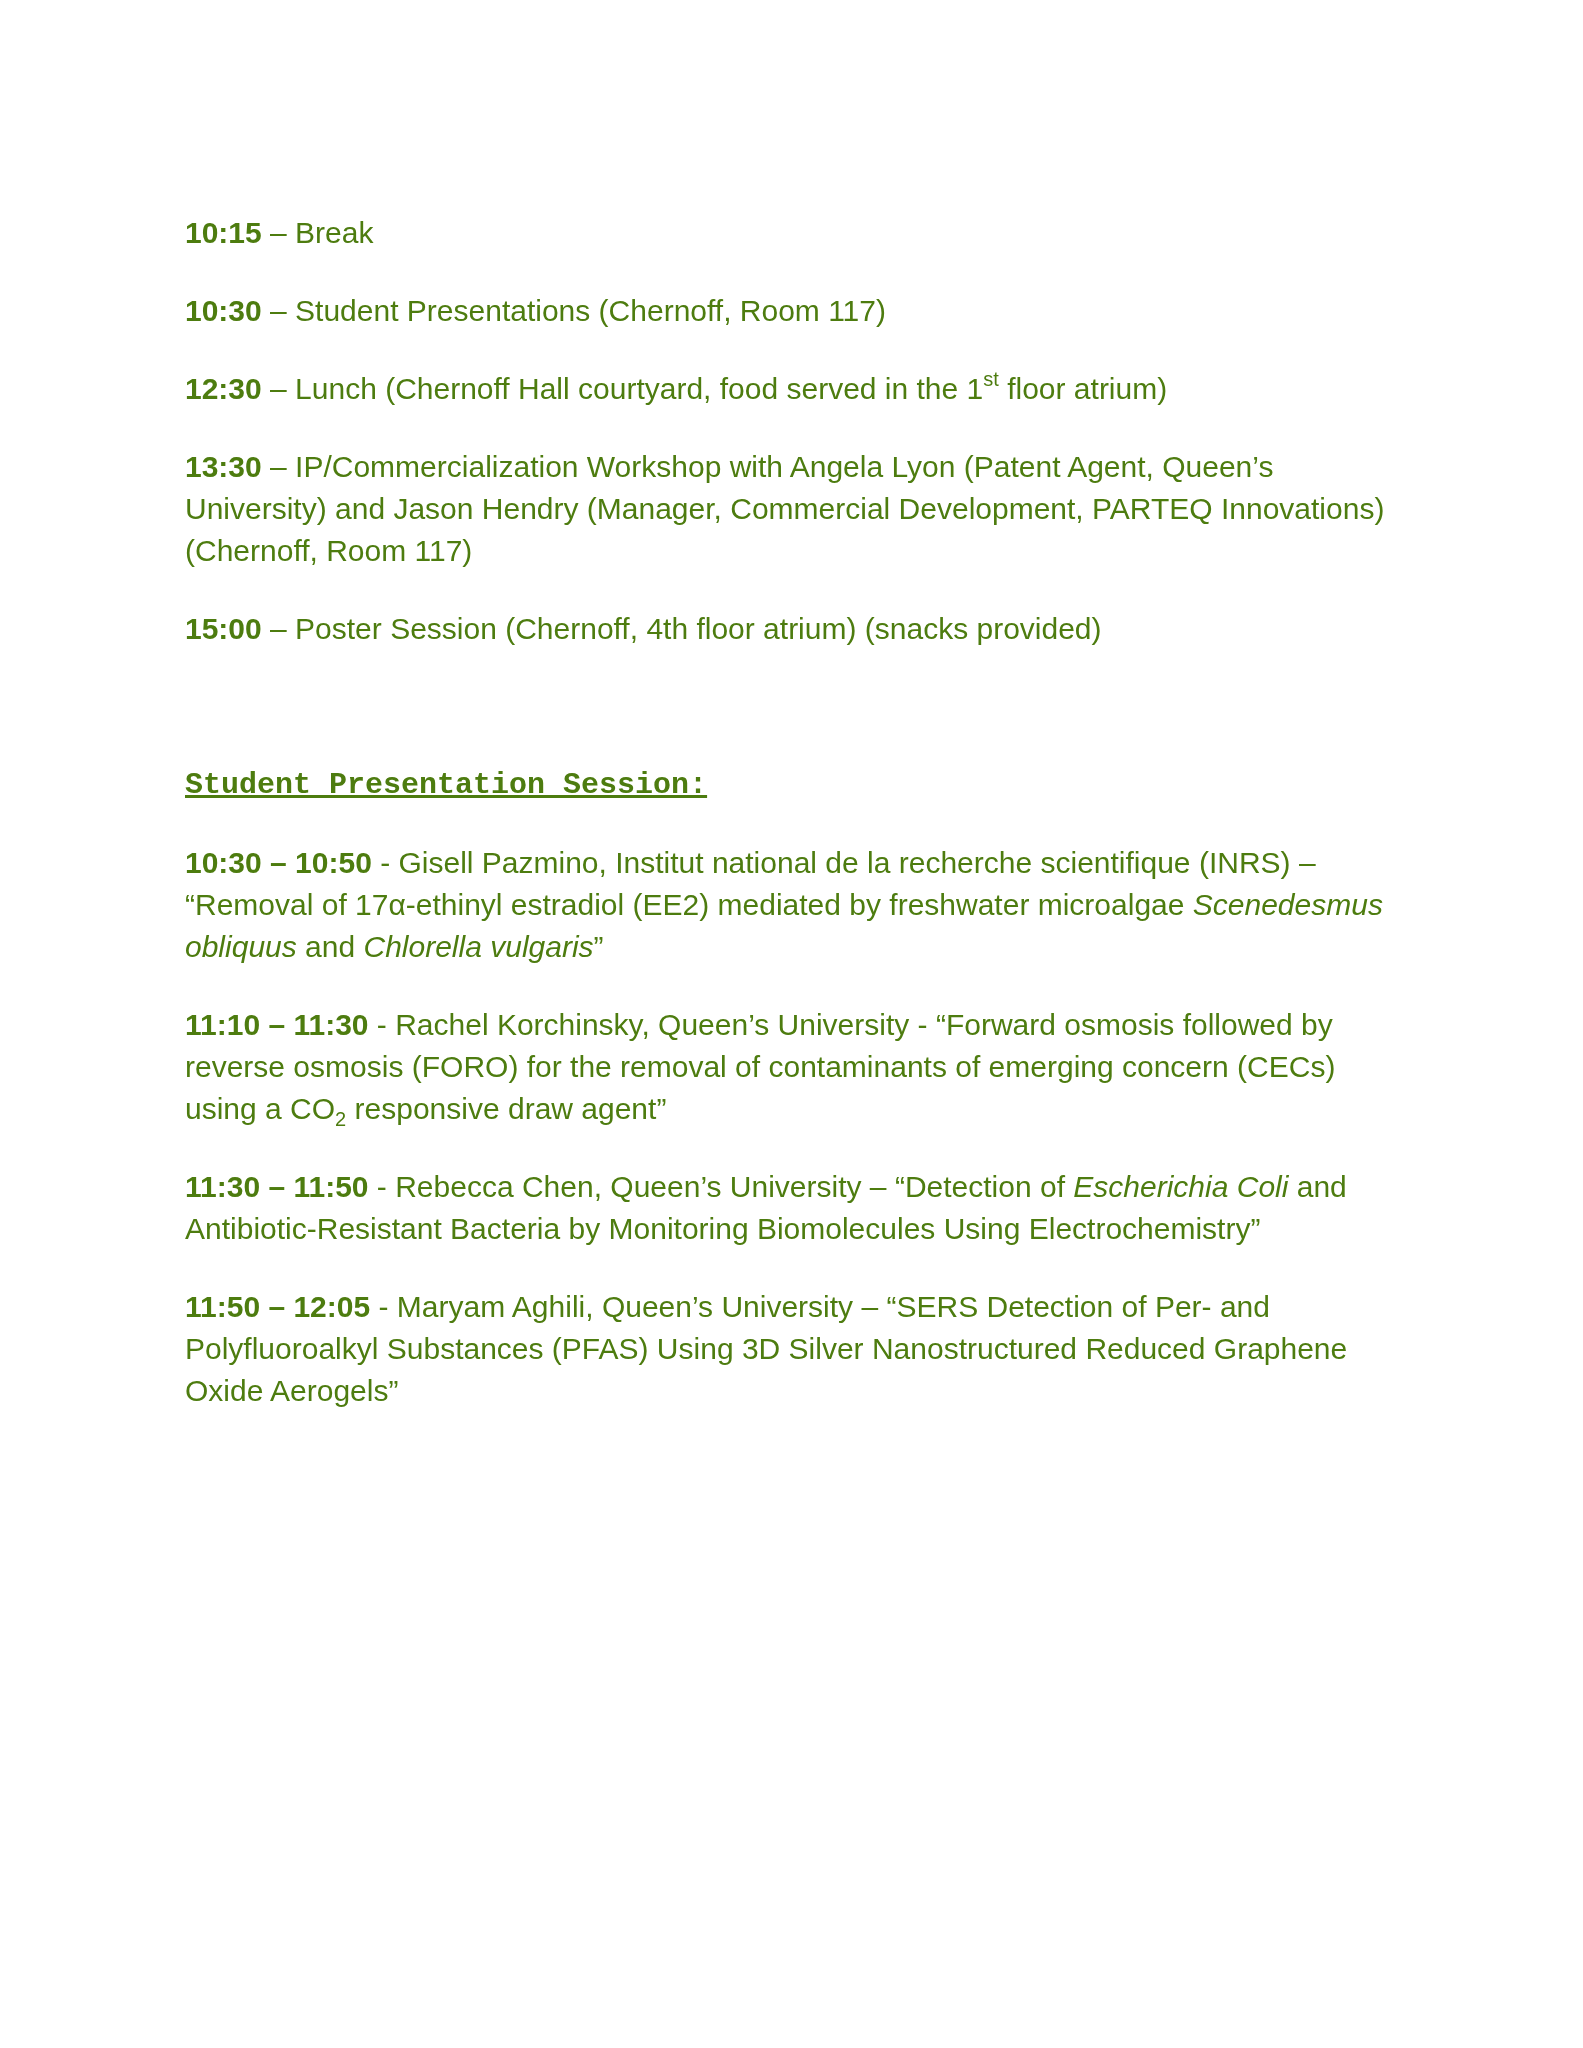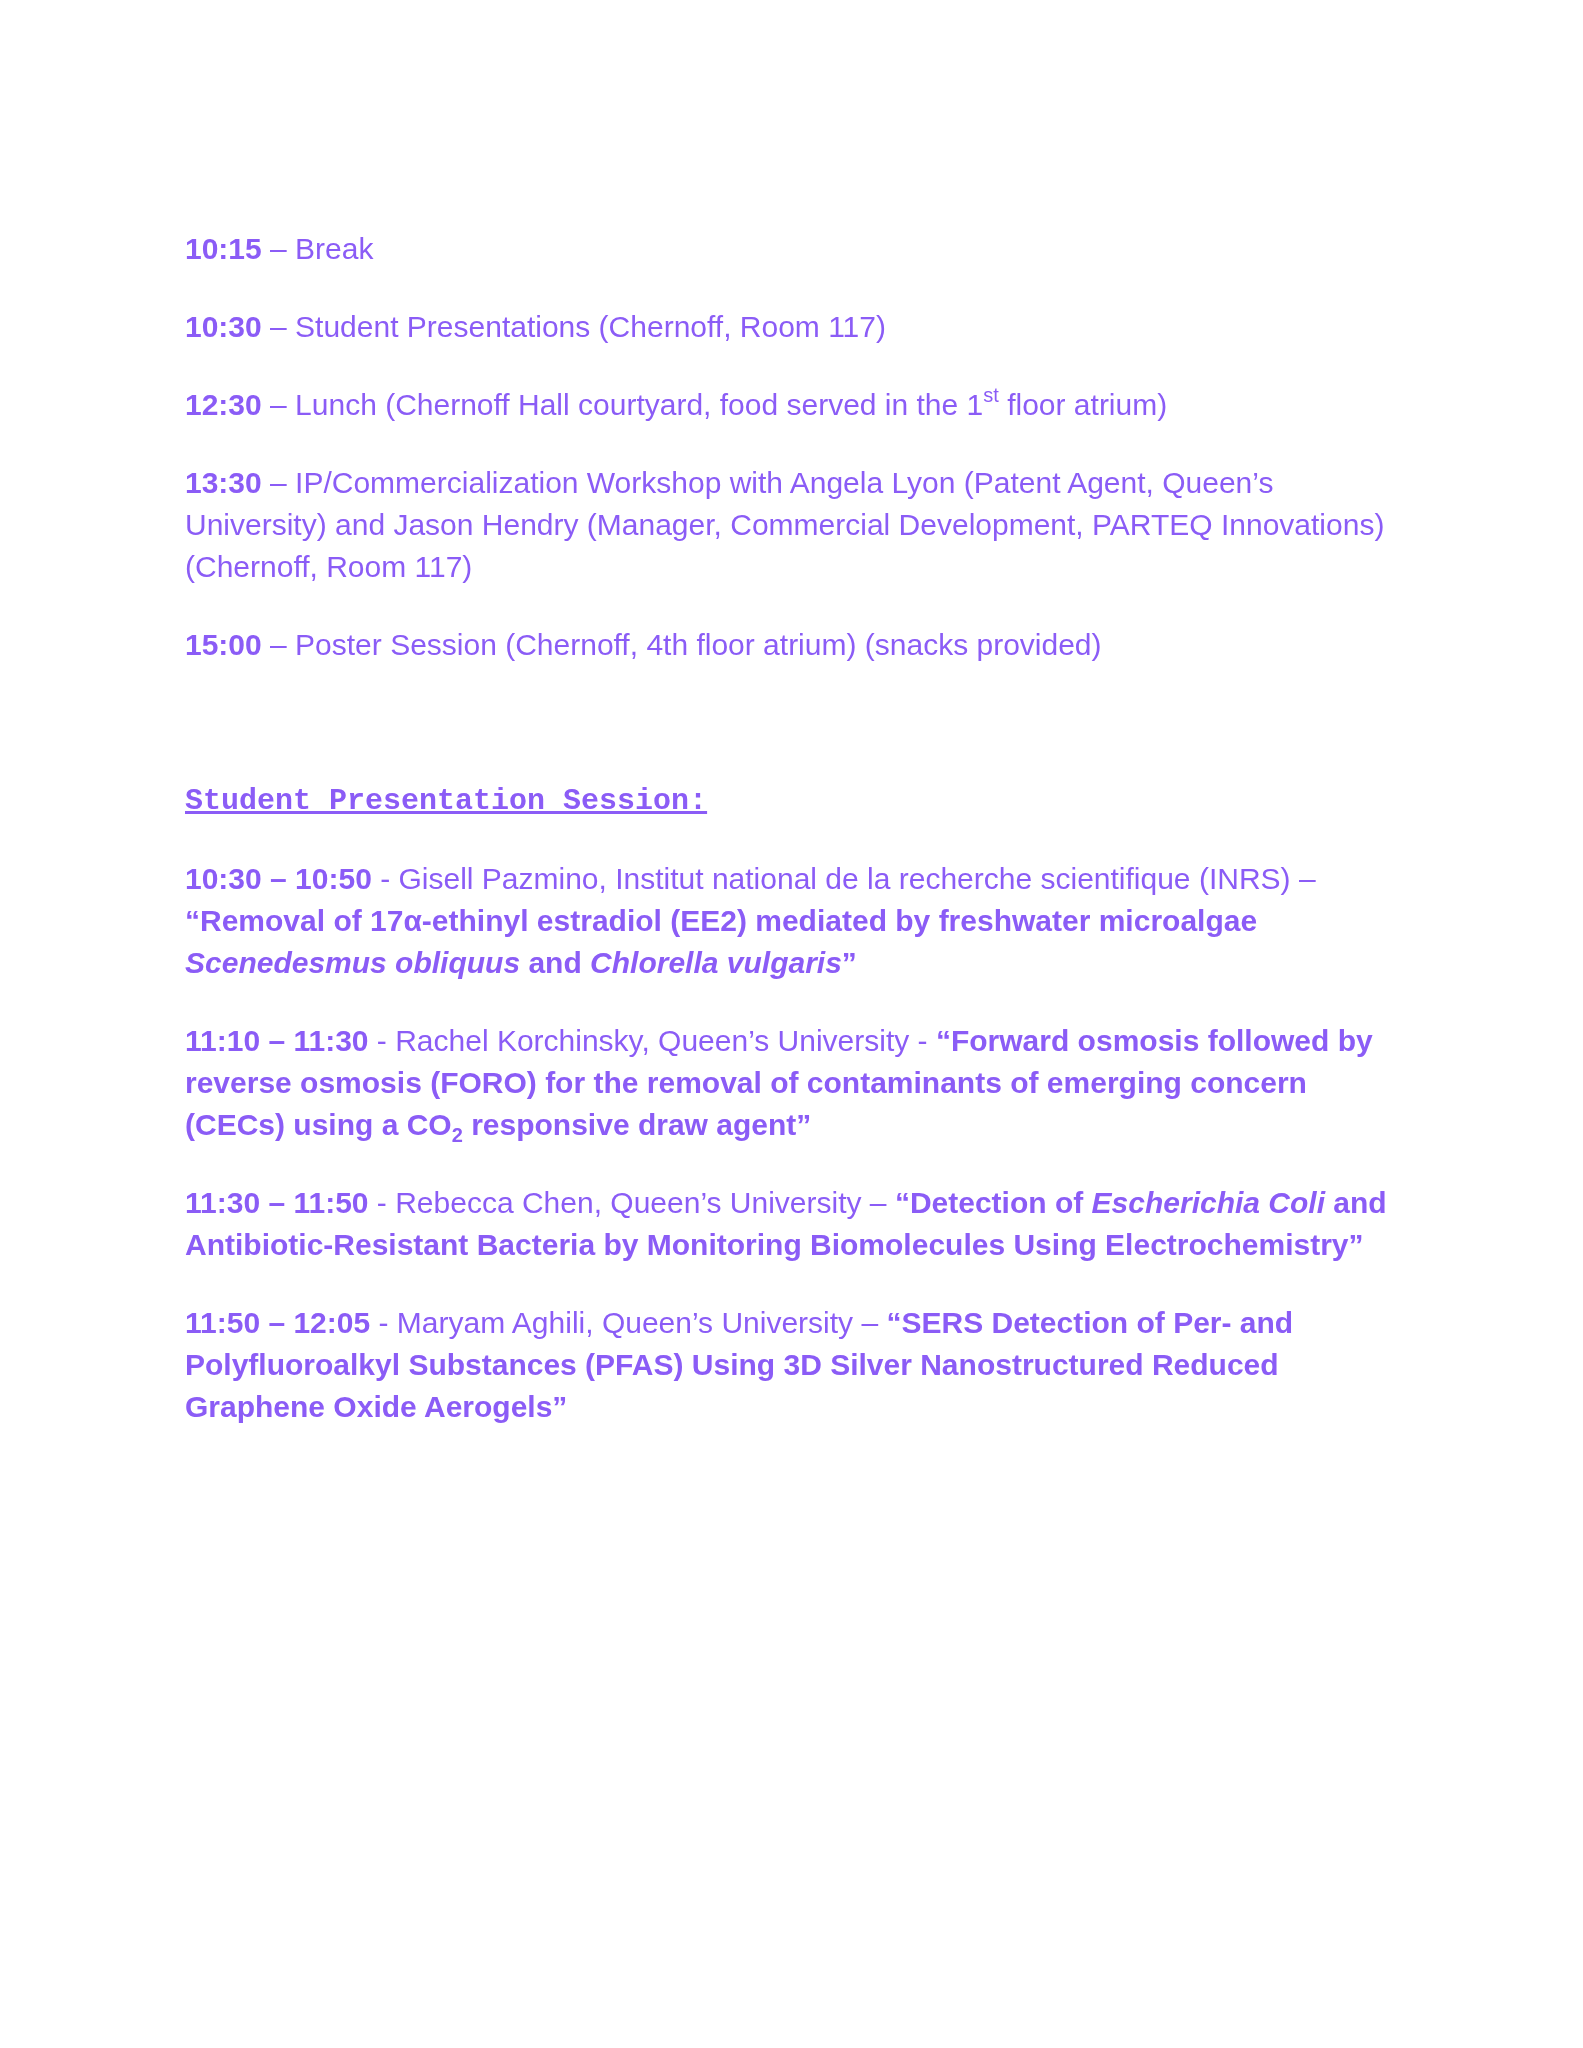--- a/index.html
+++ b/index.html
@@ -1,24 +1,24 @@
 <!DOCTYPE html>
 <html><head>
 <meta charset="utf-8">
 <style>
   html, body { margin: 0; padding: 0; background: #ffffff; }
   body { width: 1583px; height: 2048px; position: relative; overflow: hidden; }
   .page {
-    position: absolute; left: 185px; top: 228px; width: 1220px;
+    position: absolute; left: 185px; top: 212px; width: 1220px;
     font-family: "Liberation Sans", "DejaVu Sans", sans-serif;
-    font-size: 30px; line-height: 42px; color: #8b5cf6;
+    font-size: 30px; line-height: 42px; color: #4d7c0f;
   }
   .entry { margin: 0 0 36px 0; }
   .time { font-weight: bold; }
-  .bold { font-weight: bold; text-align: right; }
+  .bold { font-weight: normal; text-align: right; }
   .it { font-style: italic; }
   sup { font-size: 20px; line-height: 0; position: relative; top: -2px; }
   sub { font-size: 20px; line-height: 0; }
   .spacer { height: 78px; }
   .section-title { font-weight: bold; text-decoration: underline; margin: 0 0 36px 0; font-family: Liberation Mono, monospace; }
 </style>
 </head>
 <body>
 
 <div class="page">

